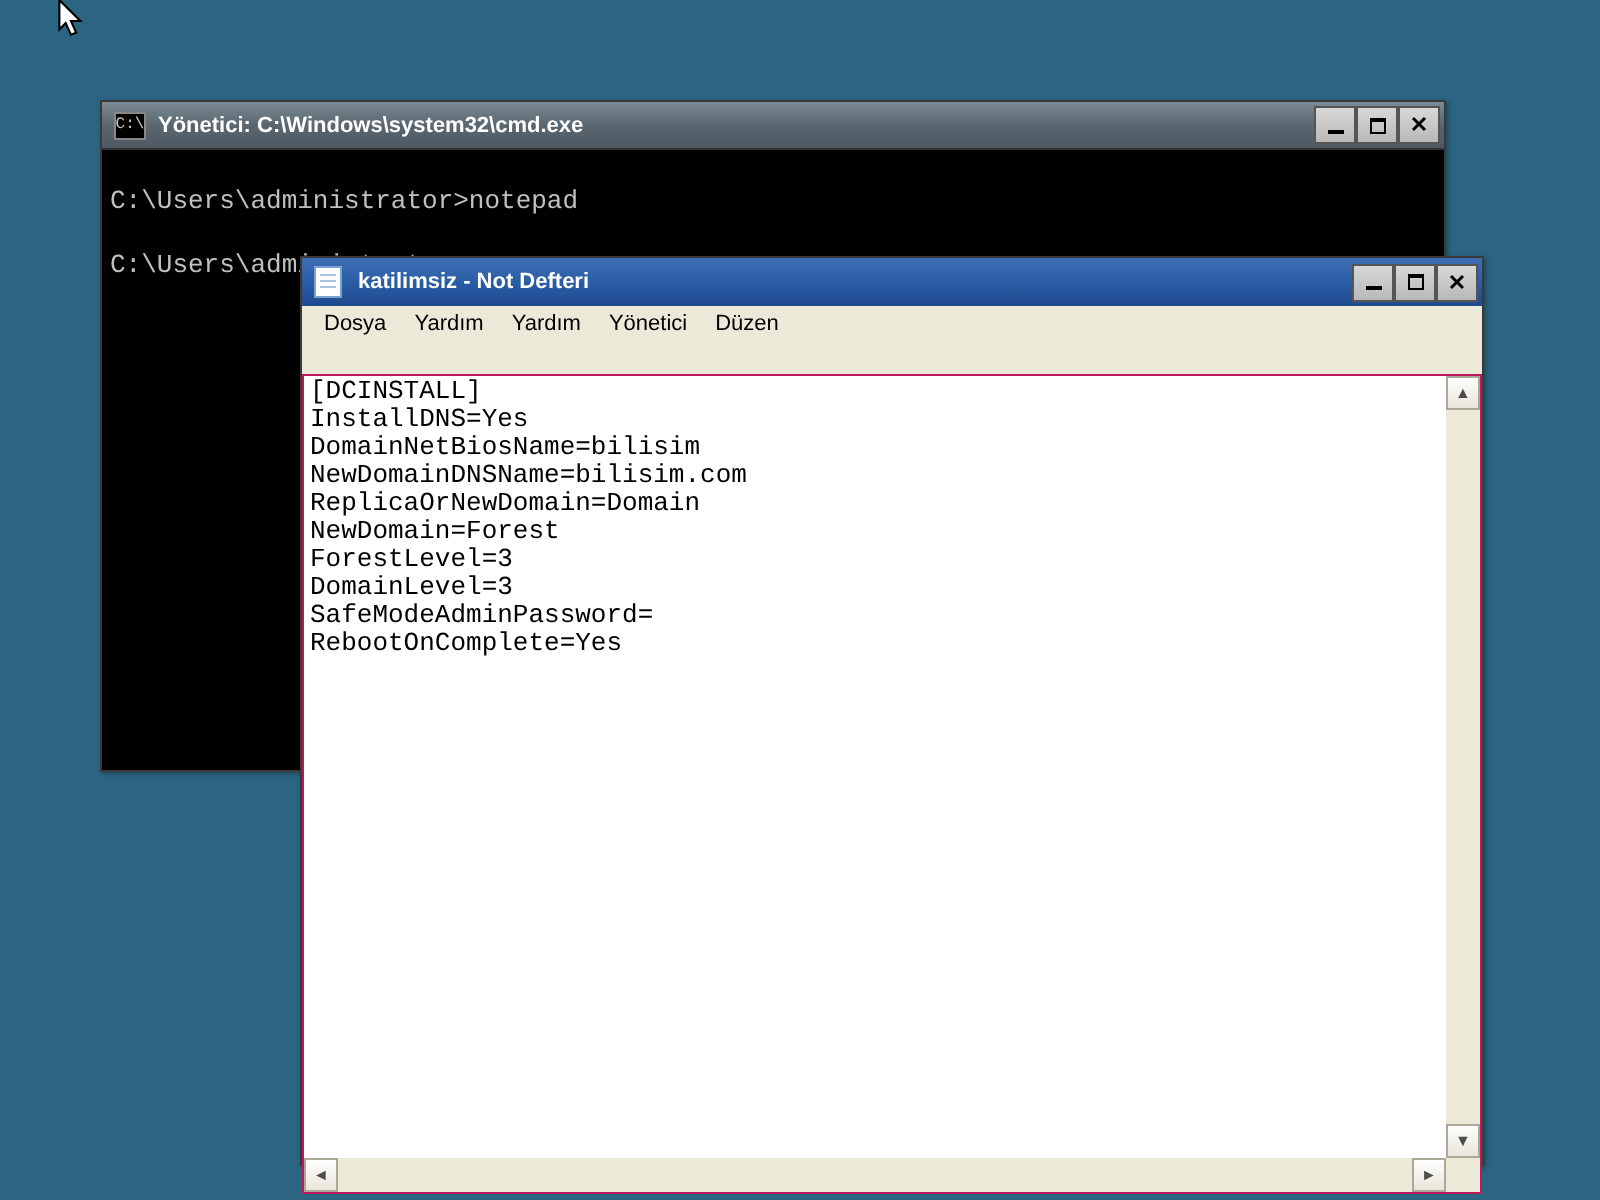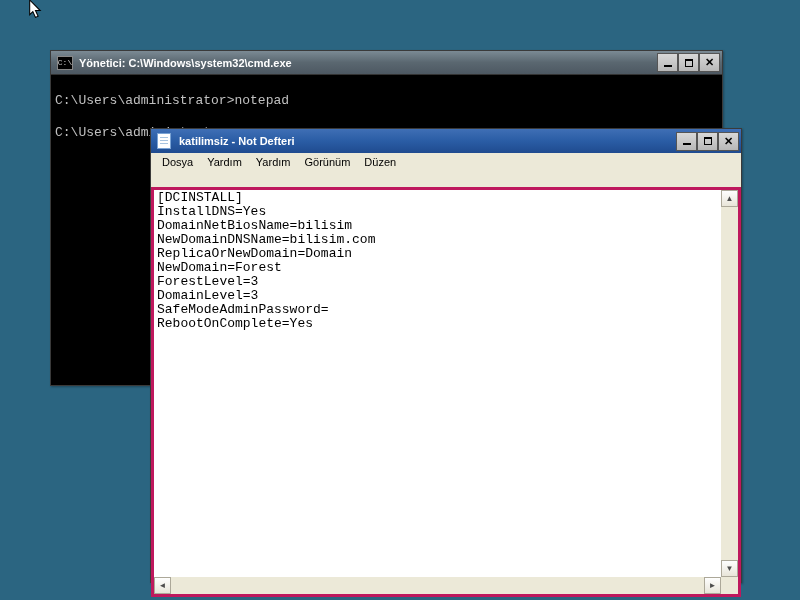--- a/index.html
+++ b/index.html
@@ -136,21 +136,21 @@
     .menu-item {
       padding: 1px 7px;
       cursor: pointer;
       font-size: 11px;
       color: #000;
     }
     .notepad-content-wrap {
       position: relative;
       height: calc(100% - 43px);
       background: #0c4a6e;
-      border: 3px solid #be185d;
+      border: 1px solid #be185d;
       margin: 0;
     }
     .notepad-textarea {
       position: absolute;
       top: 0; left: 0;
       right: 17px;
       bottom: 17px;
       background: #fff;
       padding: 1px 3px;
       font-family: 'Lucida Console', 'Courier New', monospace;
@@ -245,21 +245,21 @@
         </div>
       <div class="titlebar-btn">
           <span class="close-glyph">✕</span>
         </div>
     </div>
   </div>
   <div class="menubar">
     <div class="menu-item">Dosya</div>
     <div class="menu-item">Yardım</div>
     <div class="menu-item">Yardım</div>
-    <div class="menu-item">Görünüm</div>
+    <div class="menu-item">Yönetici</div>
     <div class="menu-item">Düzen</div>
   </div>
   <div class="notepad-content-wrap">
     <div class="notepad-textarea">[DCINSTALL]
 InstallDNS=Yes
 DomainNetBiosName=bilisim
 NewDomainDNSName=bilisim.com
 ReplicaOrNewDomain=Domain
 NewDomain=Forest
 ForestLevel=3

